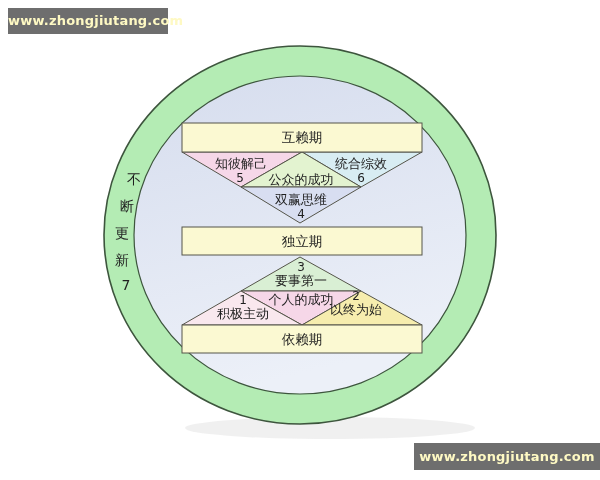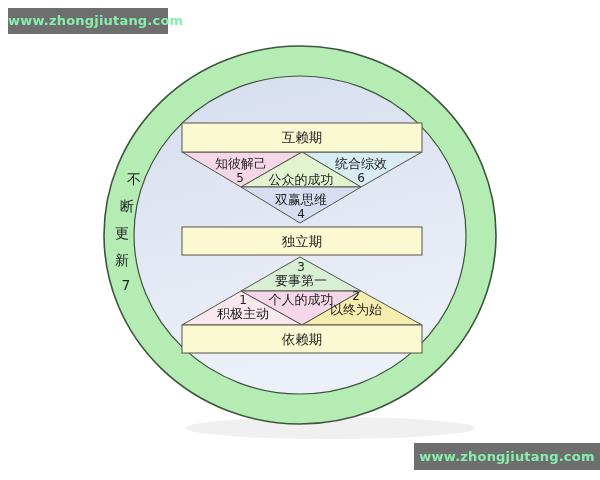--- a/index.html
+++ b/index.html
@@ -1,21 +1,21 @@
 <!DOCTYPE html>
 <html><head>
 <meta charset="utf-8">
 <style>
   html,body{margin:0;padding:0;background:#ffffff;}
   .canvas{
     position:relative;width:600px;height:480px;background:#ffffff;overflow:hidden;
     font-family:"DejaVu Sans","Liberation Sans",sans-serif;
   }
   .watermark{
-    position:absolute;background:#6e6e6e;color:#86efac;
+    position:absolute;background:#6e6e6e;color:#fef9c3;
     font-size:13px;font-weight:bold;text-align:center;letter-spacing:.2px;
   }
   .wm-top{left:8px;top:8px;width:160px;height:26px;line-height:26px;}
   .wm-bottom{right:0;bottom:10px;width:186px;height:27px;line-height:27px;}
   svg{position:absolute;left:0;top:0;}
   text{
     font-family:"DejaVu Sans","Liberation Sans",sans-serif;
     fill:#1f1f1f;text-anchor:middle;
   }
   .bar-label{font-size:13.5px;}

